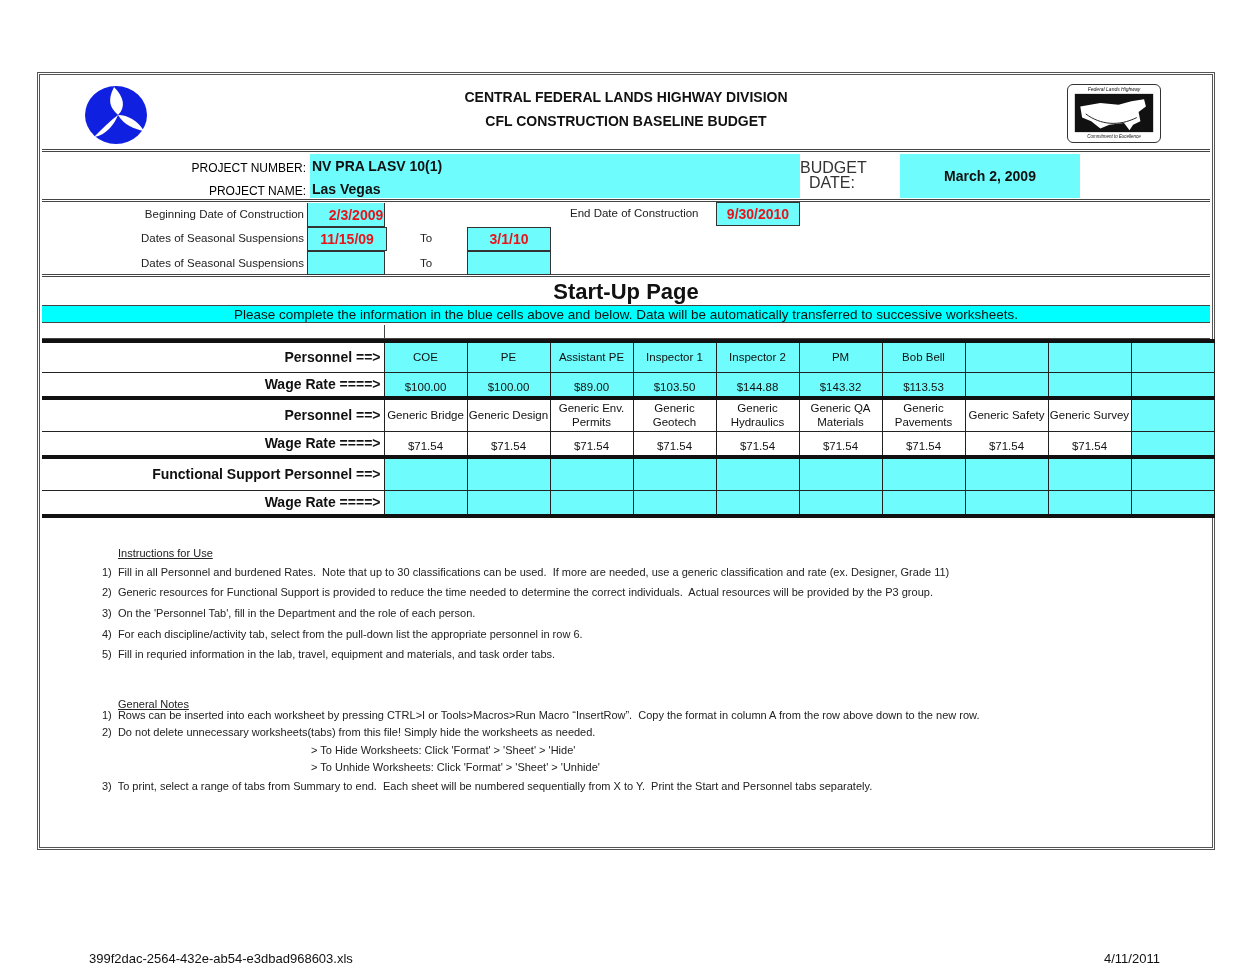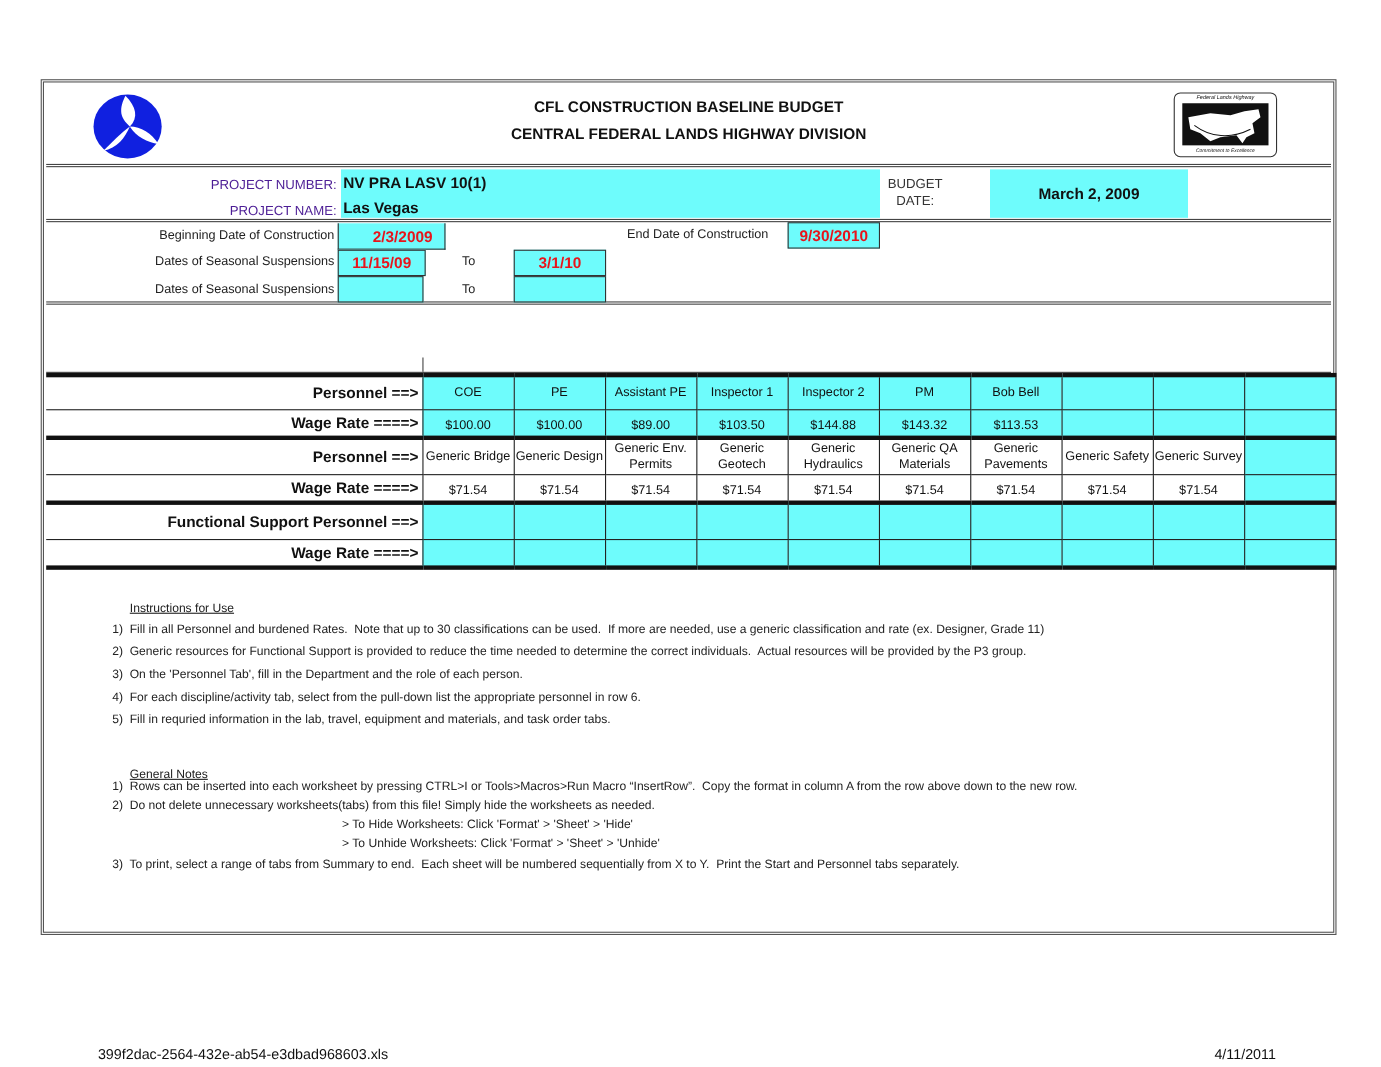--- a/index.html
+++ b/index.html
@@ -17,26 +17,26 @@
   .dbl-bottom { border-bottom: 3px double #444; }
 
   
   .hdr { top: 0; height: 75px; }
   .hdr .titles { position: absolute; left: 0; right: 0; top: 8px; text-align: center; font-weight: bold; font-size: 14px; line-height: 24px; }
   .logo-dot { position: absolute; left: 42px; top: 8px; width: 64px; height: 60px; }
   .logo-flh { position: absolute; left: 1025px; top: 7px; width: 94px; height: 59px; border: 1.5px solid #333; border-radius: 6px; background: #fff; }
 
   
   .proj { top: 75px; height: 50px; }
-  .proj .lbl { position: absolute; font-size: 12px; text-align: right; color: #4c1d95; }
+  .proj .lbl { position: absolute; font-size: 12px; text-align: right; color: #000000; }
   .cyan { background: #6efcfc; }
   .cyan2 { background: #00ffff; }
   .proj-cyan { position: absolute; left: 268px; top: 2px; width: 490px; height: 44px; }
   .proj-val { position: absolute; font-weight: bold; font-size: 14px; }
-  .budget-lbl { position: absolute; left: 758px; top: 8px; width: 64px; font-size: 12px; text-align: center; line-height: 15px; color: #333; }
+  .budget-lbl { position: absolute; left: 758px; top: 8px; width: 64px; font-size: 16px; text-align: center; line-height: 15px; color: #333; }
   .budget-cyan { position: absolute; left: 858px; top: 2px; width: 180px; height: 44px; display: flex; align-items: center; justify-content: center; font-weight: bold; font-size: 14px; }
 
   
   .dates { top: 125px; height: 75px; }
   .dates .lbl { position: absolute; font-size: 11.5px; color: #222; text-align: right; }
   .dbox { position: absolute; height: 24px; border: 1px solid #333; display: flex; align-items: center; justify-content: center; color: #e8141b; font-weight: bold; font-size: 14px; }
 
   
   .startup { top: 200px; height: 48px; }
   .startup h1 { position: absolute; left: 0; right: 0; top: 2px; text-align: center; font-size: 22px; font-weight: bold; }
@@ -70,22 +70,22 @@
   <div class="inner">
 
     <div class="section hdr dbl-bottom">
       <svg class="logo-dot" viewBox="0 0 64 60">
         <ellipse cx="32" cy="30" rx="31" ry="29" fill="#1020e0"></ellipse>
         <path d="M30 2 C40 12, 42 22, 34 30 C28 24, 22 18, 30 2 Z" fill="#fff"></path>
         <path d="M34 30 C44 30, 54 36, 60 46 C50 44, 40 40, 34 30 Z" fill="#fff"></path>
         <path d="M34 30 C30 40, 22 50, 10 52 C18 44, 26 36, 34 30 Z" fill="#fff"></path>
       </svg>
       <div class="titles">
+        <div>CENTRAL FEDERAL LANDS HIGHWAY DIVISION</div>
         <div>CFL CONSTRUCTION BASELINE BUDGET</div>
-        <div>CENTRAL FEDERAL LANDS HIGHWAY DIVISION</div>
       </div>
       <div class="logo-flh">
         <div style="font-size:5px;text-align:center;font-style:italic;margin-top:1px;">Federal Lands Highway</div>
         <svg viewBox="0 0 90 42" style="display:block;margin:0 auto;width:82px;height:42px;">
           <rect x="2" y="0" width="86" height="42" fill="#111"></rect>
           <path d="M8 14 L30 10 L50 12 L64 8 L78 6 L80 14 L72 20 L74 30 L66 34 L62 40 L56 32 L40 34 L30 38 L20 30 L10 26 Z" fill="#fff"></path>
           <path d="M14 22 C30 34, 50 36, 70 26" stroke="#111" stroke-width="1" fill="none"></path>
         </svg>
         <div style="font-size:4.5px;text-align:center;font-style:italic;">Commitment to Excellence</div>
       </div>
@@ -99,35 +99,39 @@
       <div class="proj-val" style="left:270px;top:29px;">Las Vegas</div>
       <div class="budget-lbl">
         <div>BUDGET</div>
         <div>DATE:</div>
       </div>
       <div class="budget-cyan cyan">March 2, 2009</div>
     </div>
 
     <div class="section dates dbl-bottom">
       <div class="lbl" style="left:0;width:262px;top:6px;">Beginning Date of Construction</div>
-      <div class="dbox cyan" style="left:265px;top:1px;width:98px;border-top:none;padding-left:20px;">2/3/2009</div>
+      <div class="dbox cyan" style="left:265px;top:1px;width:78px;border-top:none;padding-left:20px;">2/3/2009</div>
       <div class="lbl" style="left:528px;top:5px;">End Date of Construction</div>
       <div class="dbox cyan" style="left:674px;top:0px;width:84px;border-width:1.5px;text-align:center;">9/30/2010</div>
 
       <div class="lbl" style="left:0;width:262px;top:30px;">Dates of Seasonal Suspensions</div>
       <div class="dbox cyan" style="left:265px;top:25px;width:80px;">11/15/09</div>
       <div class="lbl" style="left:378px;top:30px;">To</div>
       <div class="dbox cyan" style="left:425px;top:25px;width:84px;">3/1/10</div>
 
       <div class="lbl" style="left:0;width:262px;top:55px;">Dates of Seasonal Suspensions</div>
       <div class="dbox cyan" style="left:265px;top:49px;width:78px;height:24px;"></div>
       <div class="lbl" style="left:378px;top:55px;">To</div>
       <div class="dbox cyan" style="left:425px;top:49px;width:84px;height:24px;"></div>
     </div>
 
+    <div class="section startup">
+      <h1>Start-Up Page</h1>
+      <div class="banner cyan2">Please complete the information in the blue cells above and below. Data will be automatically transferred to successive worksheets.</div>
+    </div>
 
     <div class="section tblwrap">
       <div class="spacer-row">
           <div class="v"></div>
         </div>
       <table class="grid">
         <colgroup>
           <col style="width:342px">
           <col style="width:83px">
             <col style="width:83px">

